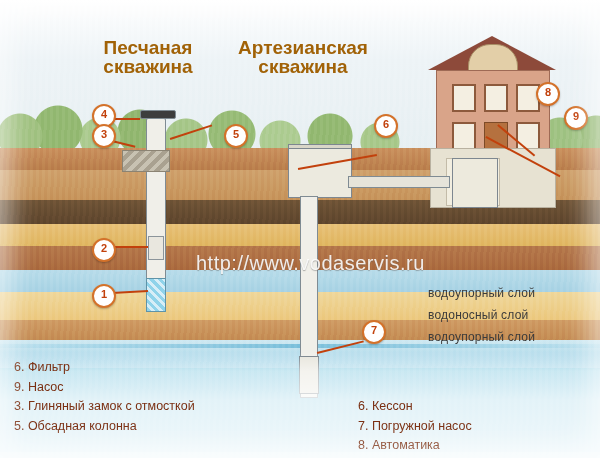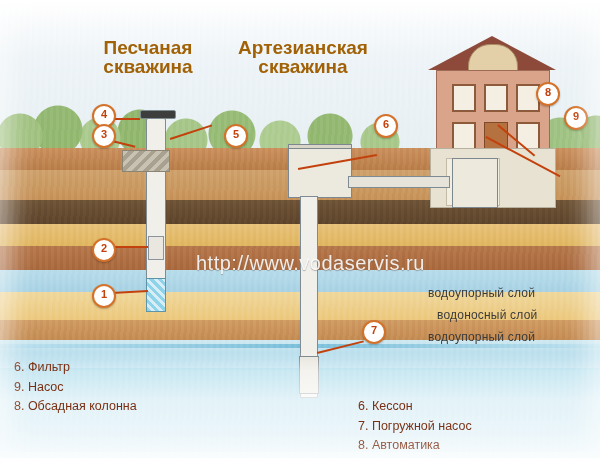--- a/index.html
+++ b/index.html
@@ -95,21 +95,21 @@
   #accum-pipe{left:478px;top:172px;width:18px;height:6px;background:#9aa3a8;}
 
   
   #watermark{position:absolute;left:196px;top:252px;width:404px;
     color:rgba(255,255,255,.88);font-size:20px;letter-spacing:.5px;
     text-shadow:0 1px 1px rgba(90,90,90,.45);white-space:nowrap;}
 
   
   .lcap{position:absolute;font-size:12px;color:#3b3b3b;letter-spacing:.2px;padding-left:36px;}
   #cap1{left:392px;top:286px;}
-  #cap2{left:401px;top:308px;}
+  #cap2{left:392px;top:308px;}
   #cap3{left:392px;top:330px;}
 
   
   .dot{position:absolute;width:20px;height:20px;border-radius:50%;
     background:#fff;border:2px solid #d4722a;color:#c2410c;
     font-size:11px;font-weight:bold;line-height:17px;text-align:center;
     box-shadow:0 1px 2px rgba(0,0,0,.25);}
   .lead{position:absolute;height:1.5px;background:#c2410c;transform-origin:0 50%;}
 
   
@@ -203,21 +203,22 @@
   <div class="dot" style="left:92px;top:284px;">1</div>
   <div class="dot" style="left:374px;top:114px;">6</div>
   <div class="dot" style="left:362px;top:320px;">7</div>
   <div class="dot" style="left:536px;top:82px;">8</div>
   <div class="dot" style="left:564px;top:106px;">9</div>
 
   <div id="legend">
     <div class="legcol" id="legleft">
       <div class="legitem">6. Фильтр</div>
       <div class="legitem">9. Насос</div>
-      <div class="legitem">8. Обсадная колонна</div>
+      <div class="legitem">3. Глиняный замок с отмосткой</div>
+      <div class="legitem">5. Обсадная колонна</div>
     </div>
     <div class="legcol" id="legright">
       <div class="legitem">6. Кессон</div>
       <div class="legitem">7. Погружной насос</div>
       <div class="legitem">8. Автоматика</div>
       <div class="legitem">9. Гидроаккумулятор</div>
     </div>
   </div>
 
   <div class="framefade"></div>

